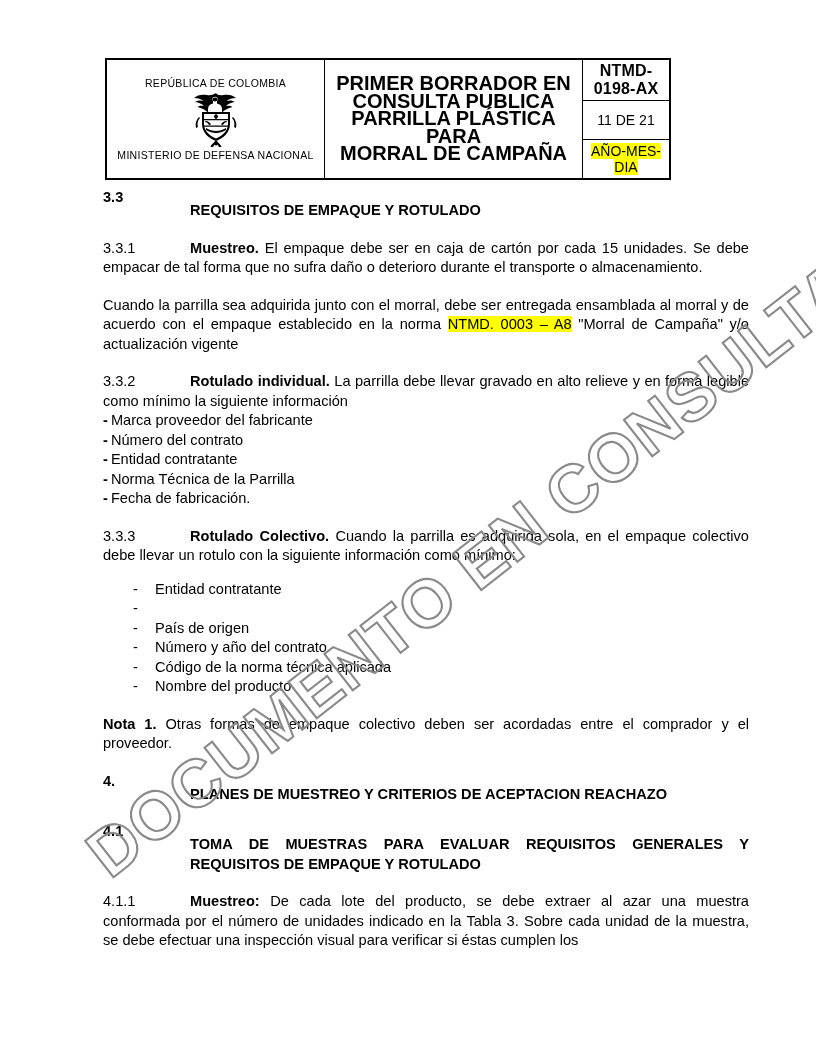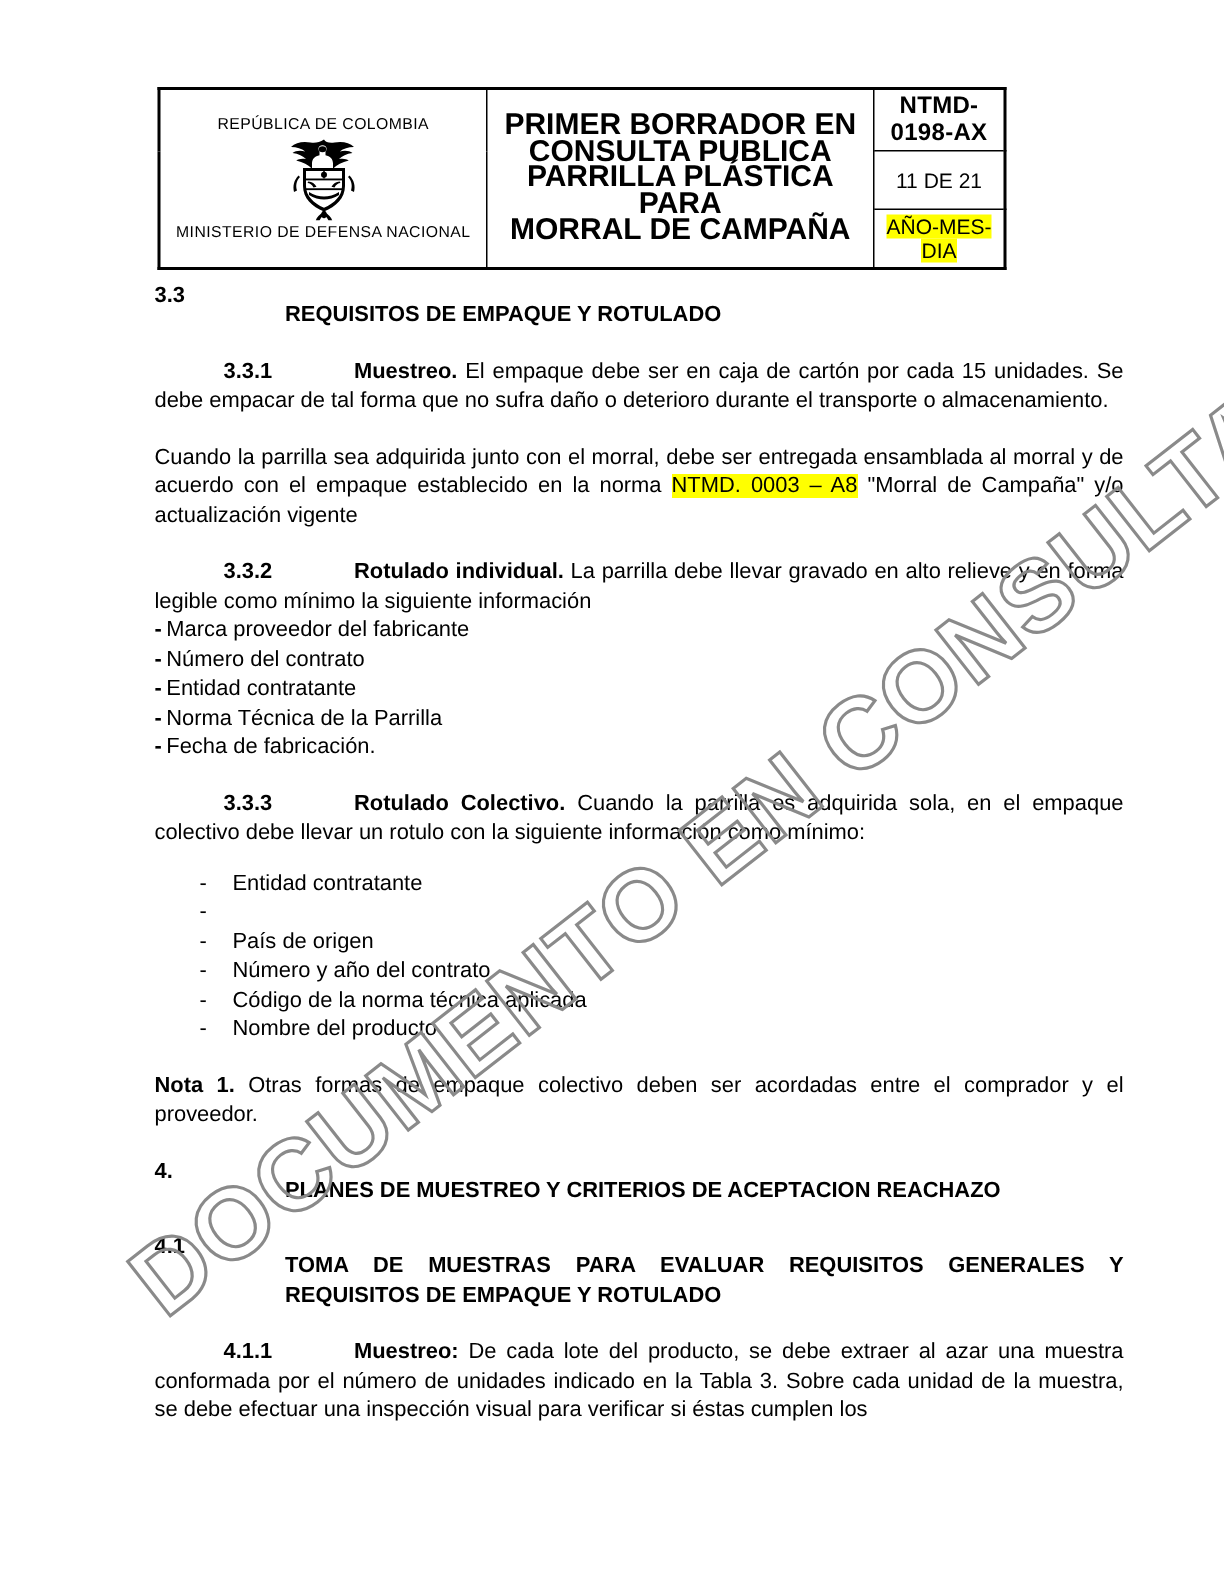--- a/index.html
+++ b/index.html
@@ -144,22 +144,21 @@
   }
 
   .para {
     text-align: justify;
     font-size: 14.6px;
     line-height: 19.5px;
   }
   .para-num {
     display: inline-block;
     width: 87px;
-    font-weight: bold;
-    margin-left: 46px;
+    font-weight: normal;
   }
   .lead { font-weight: bold; }
 
   .dash-list {
     margin: 0;
     padding: 0;
     list-style: none;
     font-size: 14.6px;
     line-height: 19.5px;
   }

